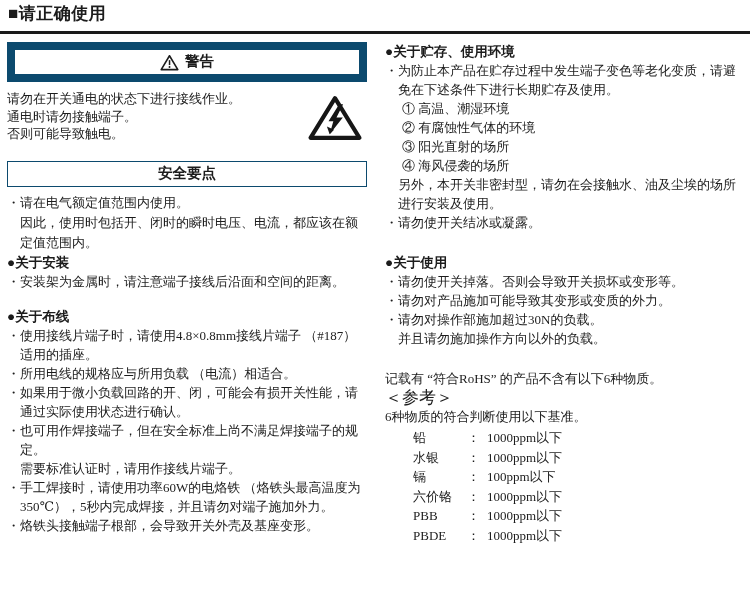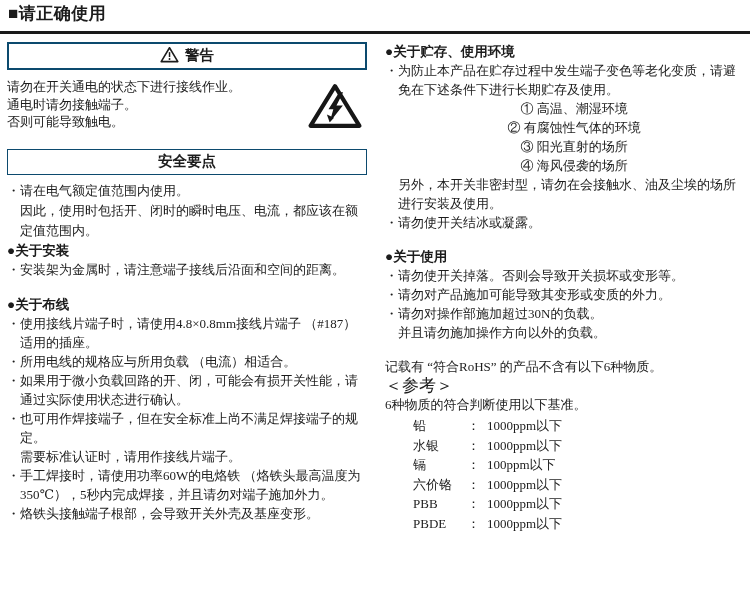--- a/index.html
+++ b/index.html
@@ -21,52 +21,52 @@
   .header-rule {
     height: 3px; background: #1a1a1a;
     margin: 0 0 0 -7px; width: 750px;
   }
 
   .cols { display: flex; gap: 18px; margin-top: 8px; }
   .col-left  { width: 360px; flex: none; }
   .col-right { flex: 1; min-width: 0; padding-right: 2px; }
 
   .box-title {
-    border: 2px solid #0c4a6e;
-    display: flex; align-items: flex-start; justify-content: center; gap: 6px;
+    border: 8px solid #0c4a6e;
+    display: flex; align-items: flex-end; justify-content: center; gap: 6px;
     font-family: "Liberation Sans", "DejaVu Sans", sans-serif;
     font-weight: bold; font-size: 14.5px;
     padding: 2px 0 3px; margin-bottom: 6px;
   }
   .box-title.thin { border-width: 1.5px; }
 
   .warning-body {
     position: relative;
     font-family: "Liberation Sans", "DejaVu Sans", sans-serif;
     font-weight: normal; font-size: 13px; line-height: 17.5px;
     padding: 2px 72px 4px 0;
   }
   .warning-body p { margin: 0; }
   .shock-icon { position: absolute; right: 4px; top: 6px; }
 
   .body-text { font-size: 13px; line-height: 19px; }
   .safety-text { line-height: 20px; margin-top: 2px; }
   .body-text p { margin: 0; }
   .bullet { padding-left: 13px; text-indent: -13px; }
   .subline { padding-left: 13px; }
-  .numline { padding-left: 17px; text-align: center; }
+  .numline { padding-left: 17px; }
 
   .sec-heading {
     font-family: "Liberation Sans", "DejaVu Sans", sans-serif;
     font-weight: bold; font-size: 13.5px;
     margin: 0 0 2px 0;
   }
   .mt-box   { margin-top: 14px; font-family: Liberation Mono, monospace; }
   .mt-sec   { margin-top: 16px; }
-  .mt-sec-lg{ margin-top: 15px; }
+  .mt-sec-lg{ margin-top: 21px; }
 
   .ref-label {
     font-family: "Liberation Sans", "DejaVu Sans", sans-serif;
     font-weight: normal; font-size: 17px; margin: 1px 0;
   }
 
   .rohs-table { margin: 2px 0 0 28px; font-size: 13px; line-height: 19.5px; }
   .rohs-row { display: flex; }
   .rohs-name  { width: 54px; }
   .rohs-sep   { width: 20px; }

